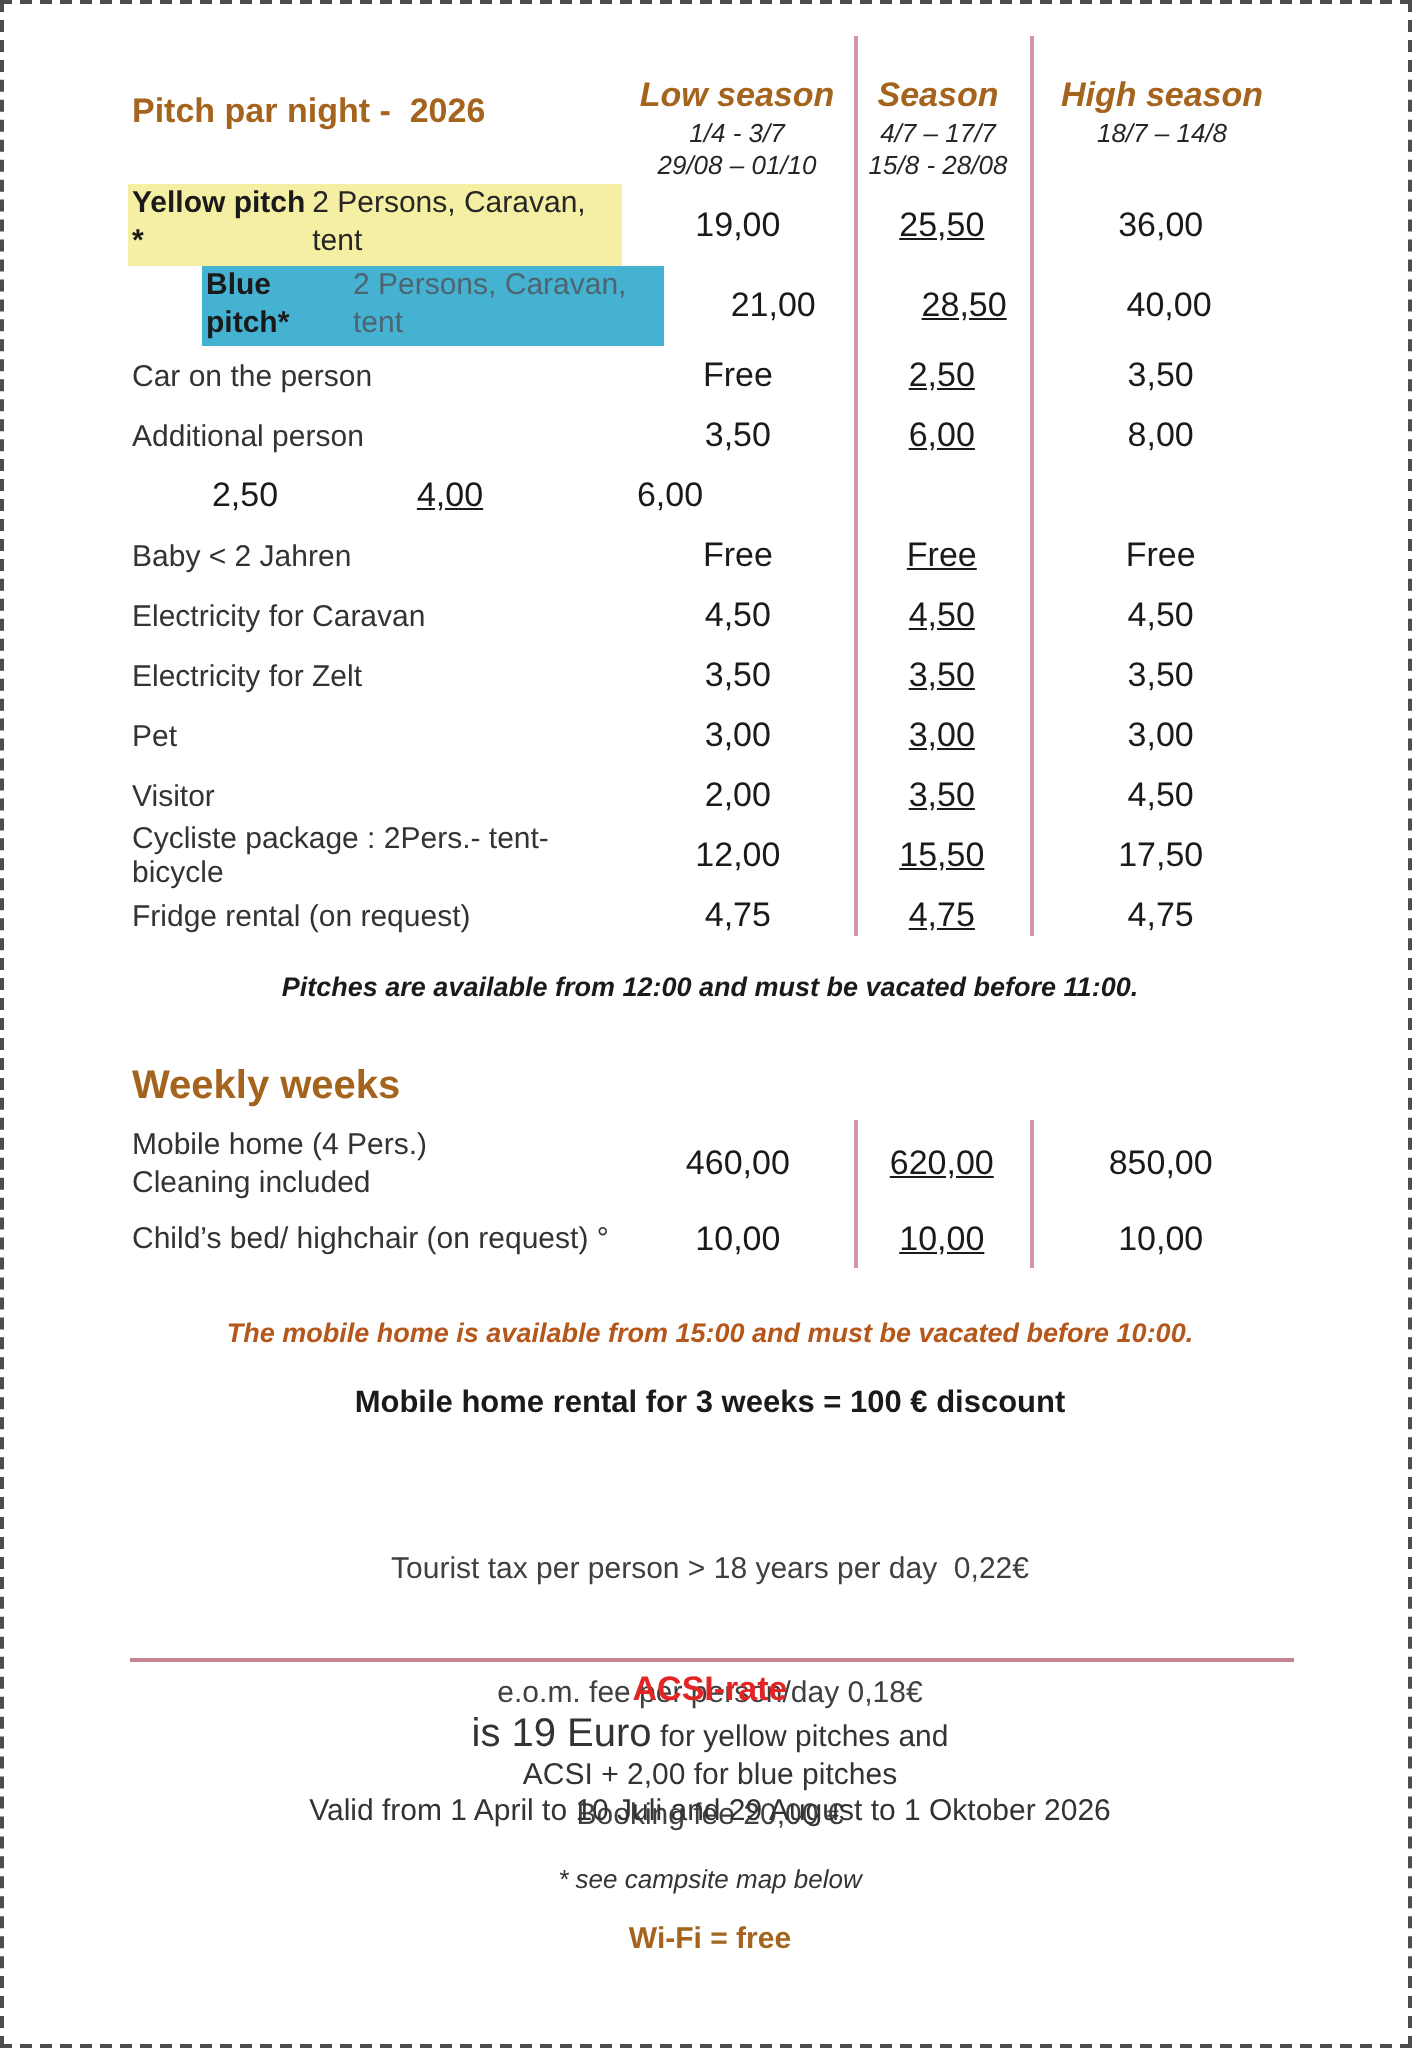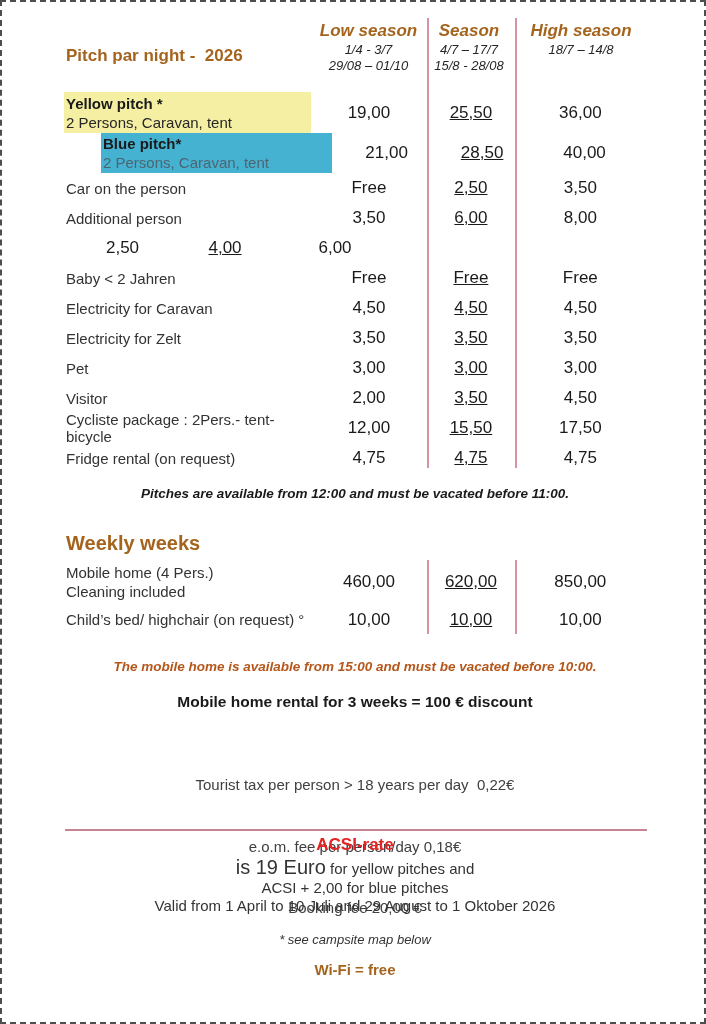--- a/index.html
+++ b/index.html
@@ -22,40 +22,40 @@
   .vline-w2 { left:513px; top:558px; height:74px; }
   
   .hline { position:absolute; left:63px; top:827px; width:582px; height:2px; background:#c78392; }
 
   .title {
     position:absolute; left:64px; top:44px;
     font-size:17px; font-weight:bold; color:#a5641e;
     white-space:pre-wrap;
   }
   .colhead { position:absolute; top:18px; text-align:center; }
-  .colhead .season-name { font-size:17px; font-weight:bold; font-style:italic; color:#a5641e; line-height:22px; }
+  .colhead .season-name { font-size:17px; font-weight:bold; font-style:italic; color:#a5641e; line-height:22px;margin-top:17px; }
   .colhead .season-date { font-size:13px; font-style:italic; color:#262626; line-height:16px; }
   .col-low  { left:308px; width:117px; }
   .col-mid  { left:425px; width:84px; }
   .col-high { left:513px; width:132px; }
 
   .table { position:absolute; left:62px; width:582px; }
   .pitch-table  { top:90px; }
   .weekly-table { top:558px; }
   .row { display:flex; align-items:center; height:30px; }
   .row-tall { height:41px; }
   .row-blue { height:40px; }
   .row-w1 { height:44px; }
   .row-w2 { height:31px; }
   .cell-label { width:248px; font-size:15px; color:#333333; box-sizing:border-box; padding-left:2px; }
   .cell-price { font-size:17px; color:#1a1a1a; text-align:center; }
   .c-low  { width:117px; }
   .c-mid  { width:88px;text-decoration:underline; }
   .c-high { width:132px; }
-  .hl { height:100%; display:flex; flex-direction:column; justify-content:center; }
+  .hl { height:100%; display:flex; flex-direction:row; justify-content:center; }
   .hl-yellow { background:#f5efa3; }
   .hl-blue   { background:#46b2d2;margin-left:37px; }
   .lbl-bold { font-weight:bold; color:#1a1a1a; font-size:15px; line-height:19px; }
   .lbl-sub  { font-size:15px; line-height:19px; color:#262626; }
   .hl-blue .lbl-sub { color:#4c6570; }
   .two-line { line-height:19px; }
 
   .note { position:absolute; left:0; width:706px; text-align:center; }
   .pitch-note  { top:484px; font-size:13.5px; font-weight:bold; font-style:italic; color:#1a1a1a; }
   .mobile-note { top:657px; font-size:13.5px; font-weight:bold; font-style:italic; color:#b5561a; }

